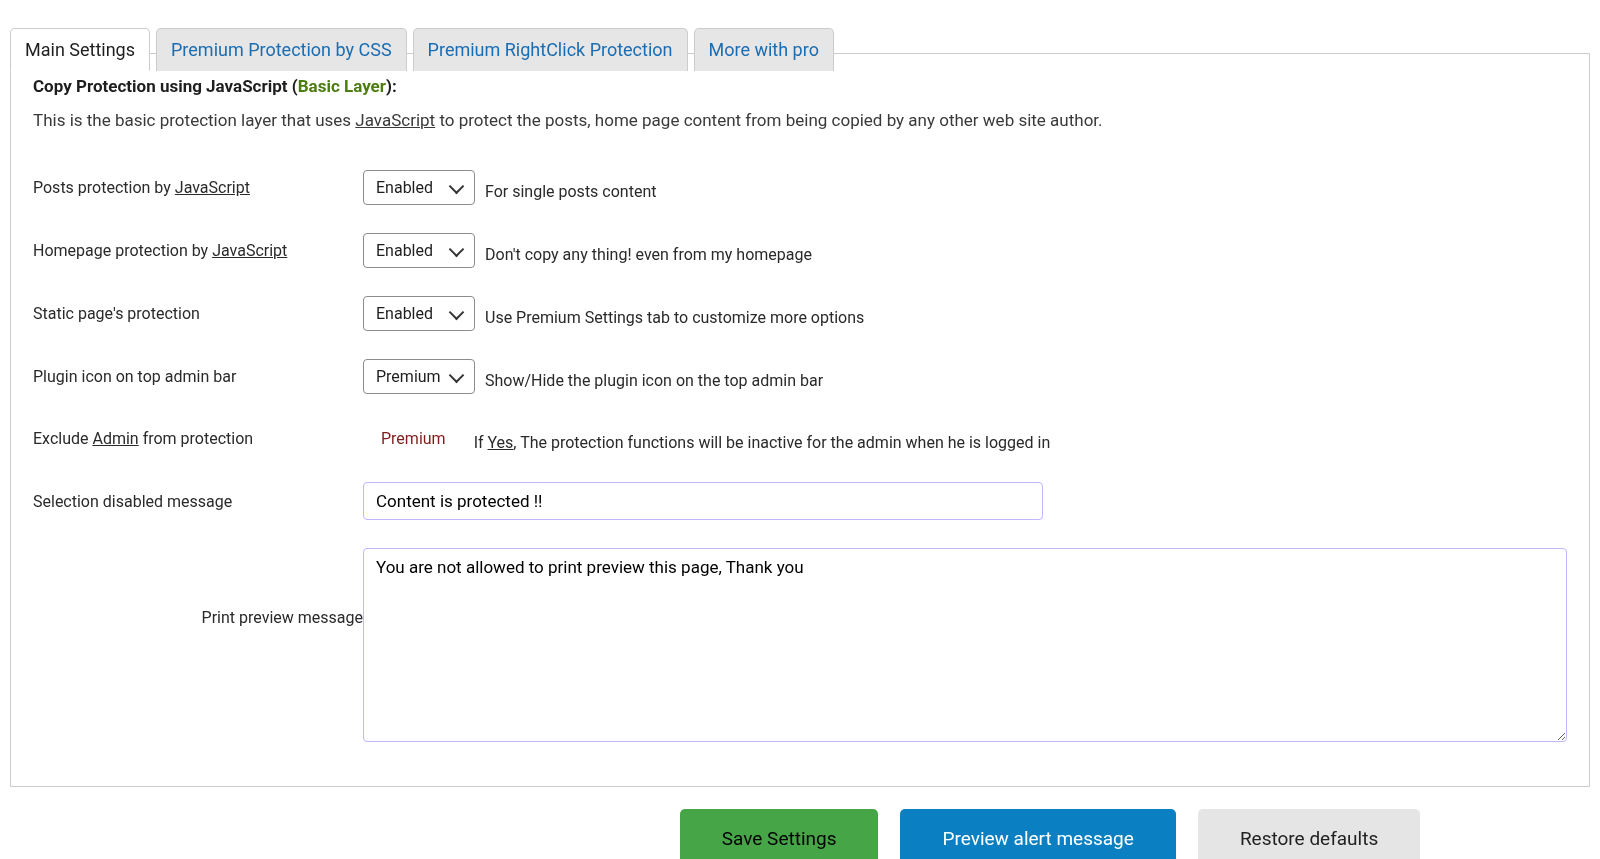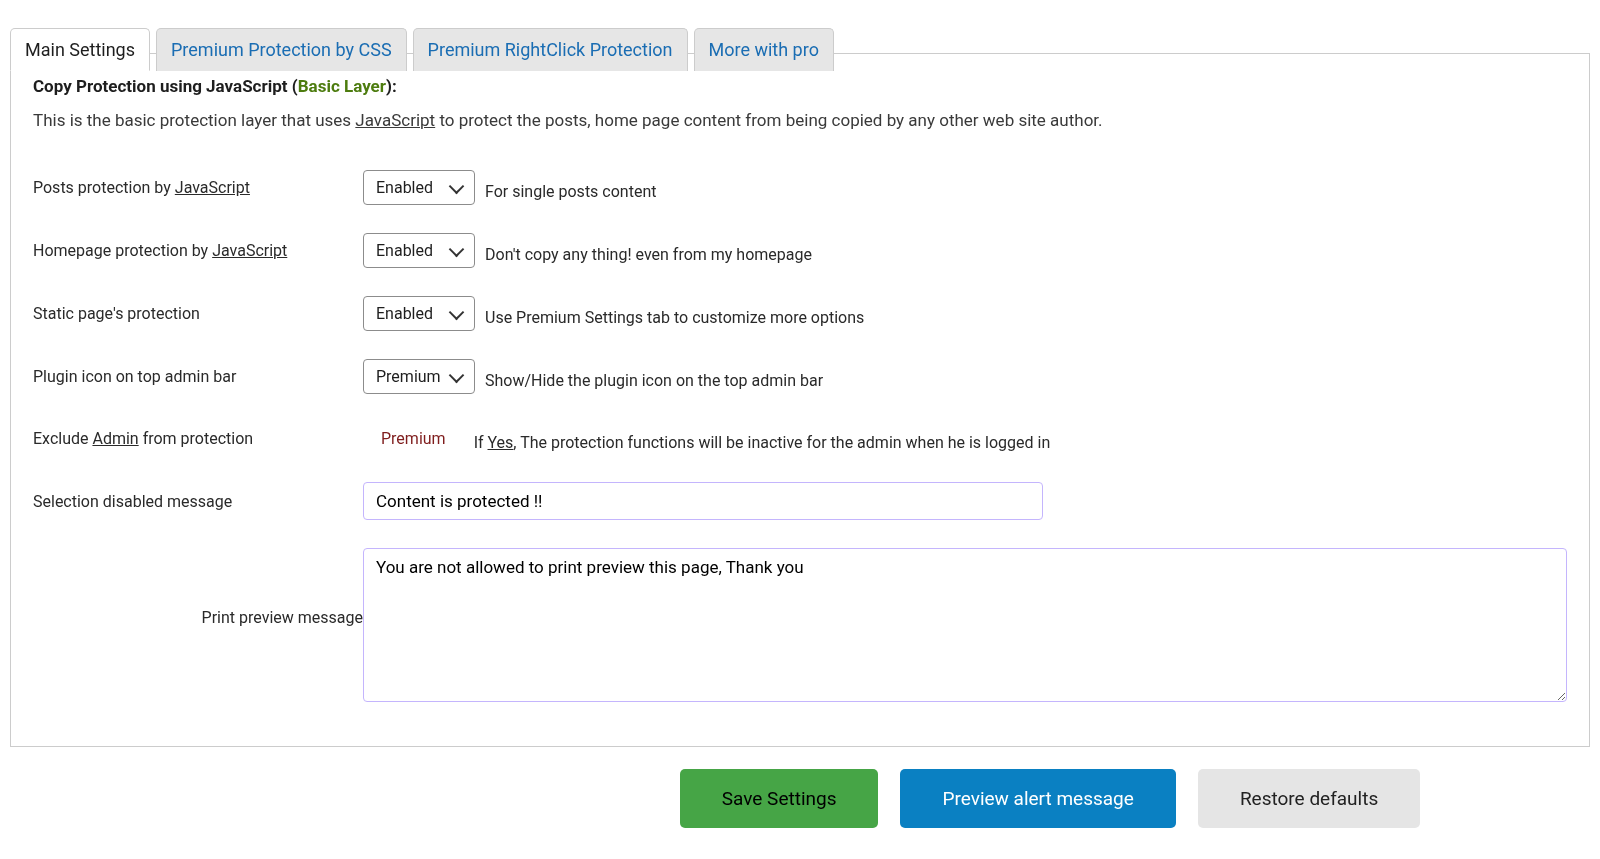--- a/index.html
+++ b/index.html
@@ -127,21 +127,21 @@
     }
     .textarea-row {
       align-items: flex-start;
     }
     .textarea-row .row-label {
       padding-top: 60px;
       text-align: right;
     }
     textarea.text-input {
       width: 100%;
-      height: 154px;
+      height: 194px;
       resize: both;
     }
     .button-bar {
       display: flex;
       gap: 22px;
       justify-content: center;
       margin-top: 22px;
       padding-left: 500px;
     }
     .btn {

